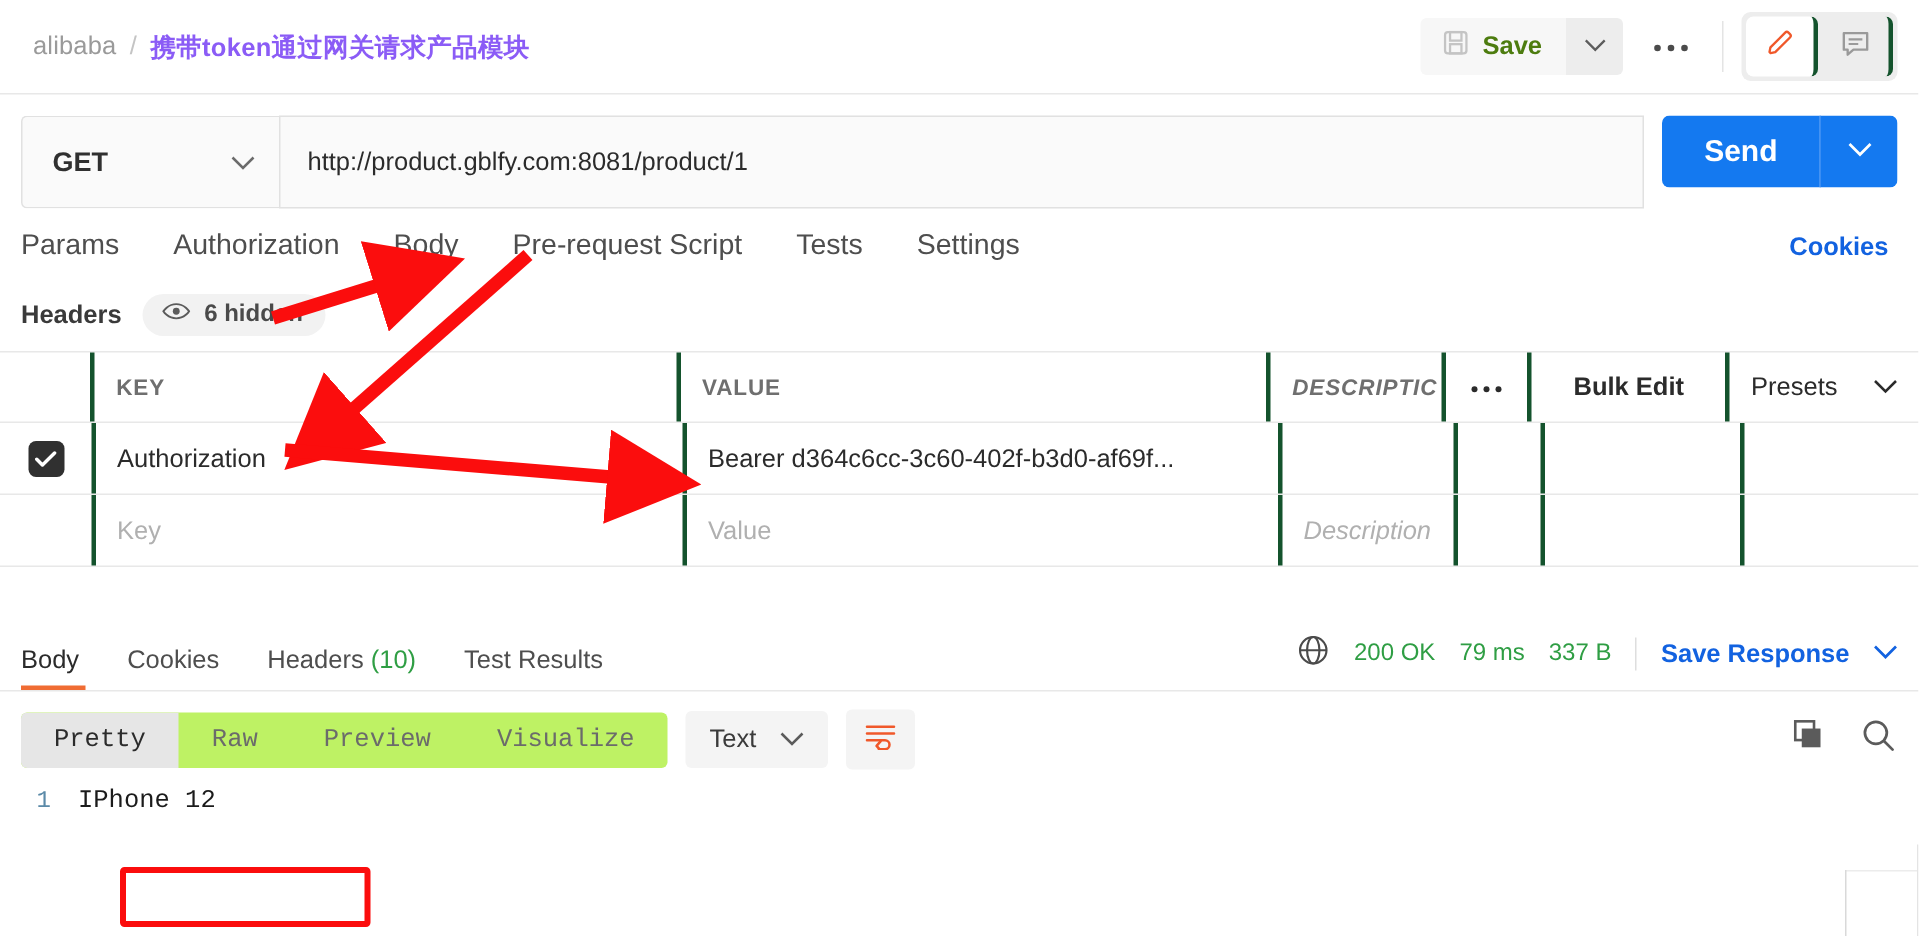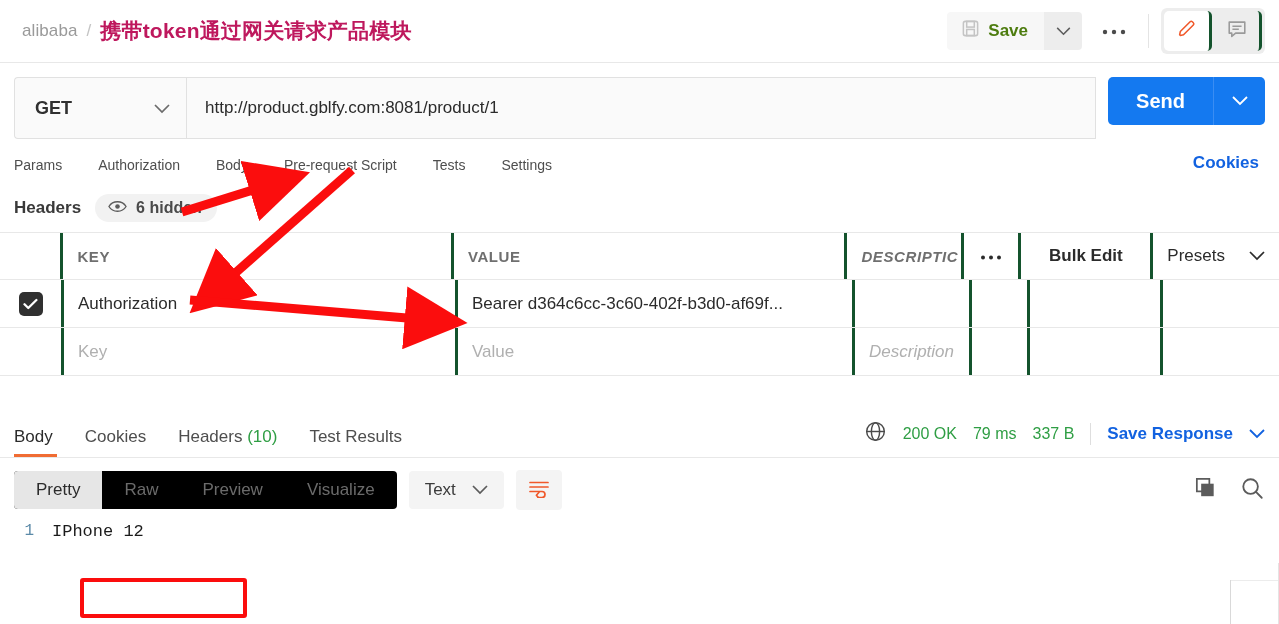--- a/index.html
+++ b/index.html
@@ -19,21 +19,21 @@
     display: flex; align-items: center;
     border-bottom: 1px solid #e8e8e8;
     padding: 0 14px 0 22px;
     position: relative;
   }
   .crumb-collection {
     font-size: 17px; color: #9a9a9a; letter-spacing: .1px;
   }
   .crumb-sep { font-size: 17px; color: #c4c4c4; margin: 0 9px; }
   .crumb-title {
-    font-size: 21px; font-weight: bold; color: #be185d; letter-spacing: .2px;
+    font-size: 17px; font-weight: bold; color: #8b5cf6; letter-spacing: .2px;
   }
   .topbar-right {
     margin-left: auto; display: flex; align-items: center; height: 100%;
   }
   .save-group { display: flex; align-items: stretch; height: 38px; }
   .save-btn {
     display: flex; align-items: center; gap: 8px;
     background: #f7f7f7; border-radius: 4px 0 0 4px;
     padding: 0 16px 0 14px;
     color: #4d7c0f; font-size: 17px; font-weight: bold;
@@ -90,21 +90,21 @@
     border-left: 1px solid #3a8df3;
   }
 
   
   .req-tabs {
     display: flex; align-items: flex-end; gap: 0;
     padding: 14px 14px 0 14px; position: relative;
     border-bottom: 0;
   }
   .rtab {
-    font-size: 14px; color: #4e4e4e; padding: 0 18px 11px 18px;
+    font-size: 19px; color: #4e4e4e; padding: 0 18px 11px 18px;
     position: relative;
   }
   .rtab:first-child { padding-left: 0; }
   .rtab.active { color: #2b2b2b; }
   .rtab.active::after {
     content: ""; position: absolute; left: 12px; right: 12px; bottom: 0;
     height: 3px; background: #f06c33;
   }
   .count-green { color: #2f9e44; }
   .cookies-link {
@@ -173,21 +173,21 @@
   .meta-sep { width: 1px; height: 22px; background: #dedede; }
   .save-resp { color: #1262e0; font-size: 17px; font-weight: bold; }
 
   
   .body-toolbar {
     display: flex; align-items: center; gap: 12px;
     padding: 12px 14px 0 14px;
     border-top: 1px solid #e8e8e8; margin-top: 0;
   }
   .seg {
-    display: flex; background: #000000; border-radius: 4px; overflow: hidden;
+    display: flex; background: #bef264; border-radius: 4px; overflow: hidden; font-family: Liberation Mono, monospace;
   }
   .seg .s { padding: 9px 22px; font-size: 17px; color: #6b6b6b; }
   .seg .s.active { background: #e6e6e6; color: #2b2b2b; }
   .textsel {
     display: flex; align-items: center; gap: 16px;
     background: #f4f4f4; border-radius: 4px; padding: 9px 16px;
     font-size: 17px; color: #3b3b3b;
   }
   .wrapbtn {
     background: #f4f4f4; border-radius: 4px;

